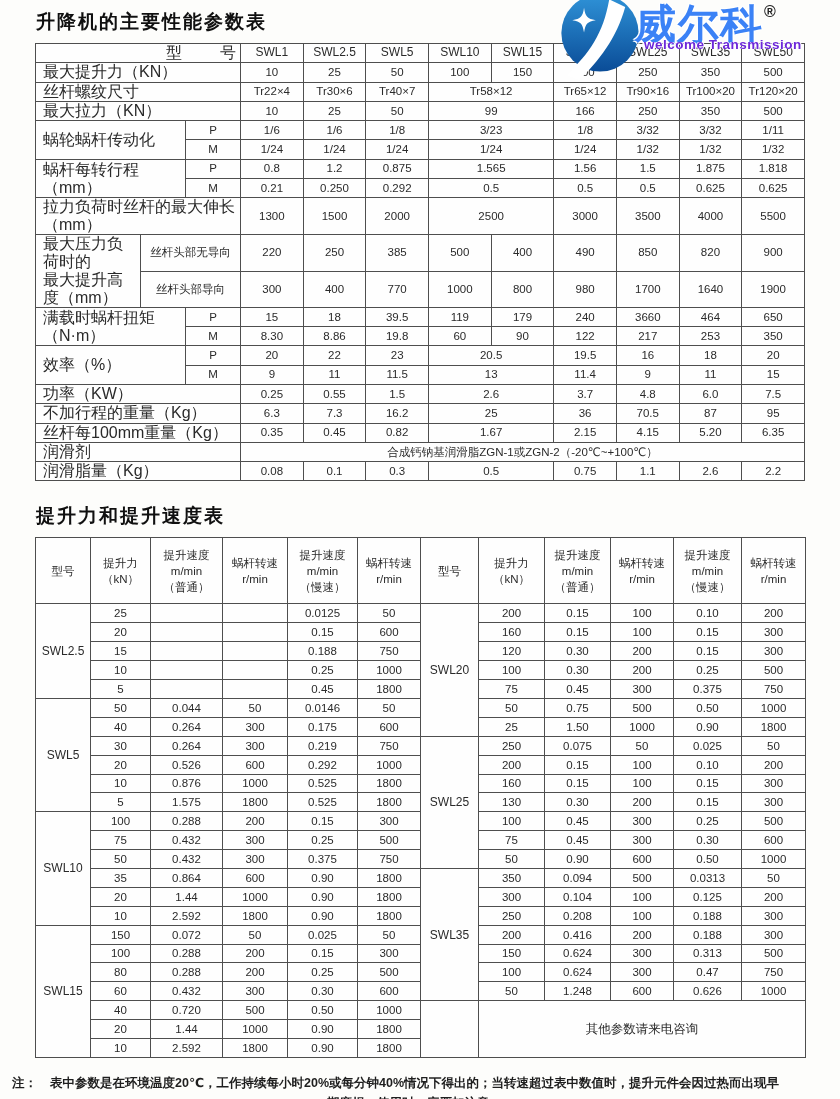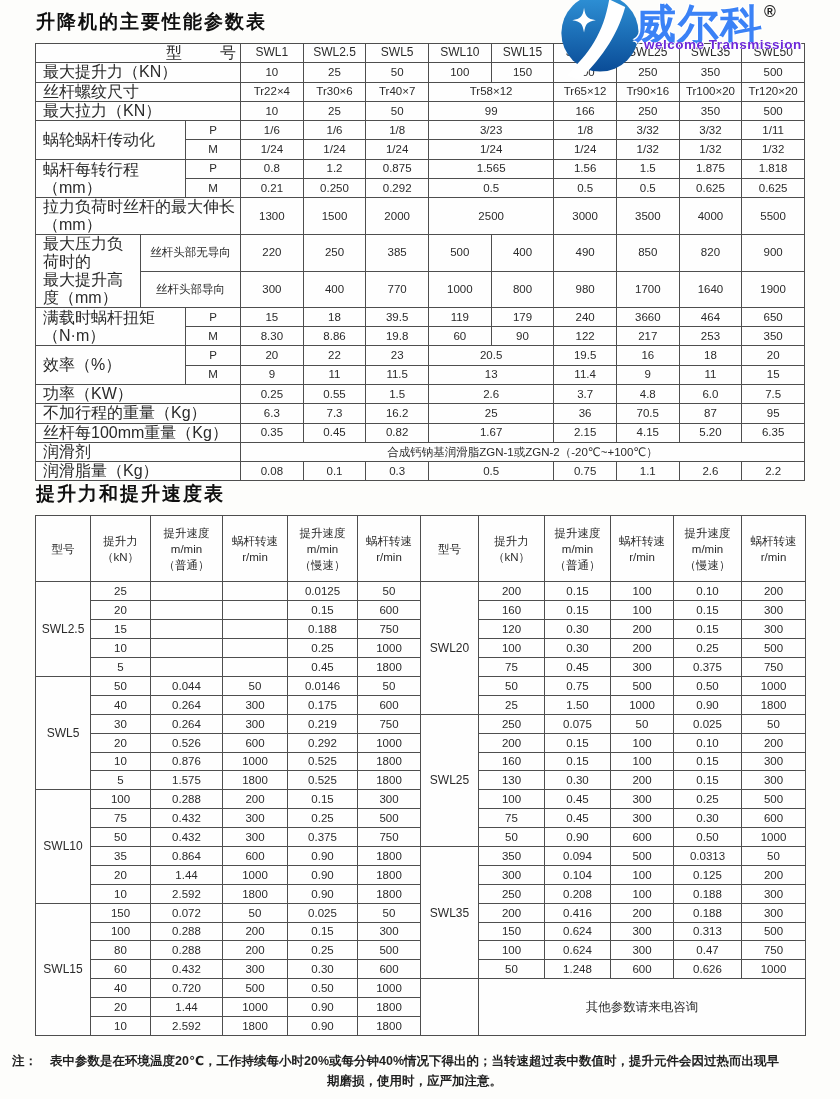--- a/index.html
+++ b/index.html
@@ -10,21 +10,21 @@
     font-family: "Liberation Sans", "DejaVu Sans", sans-serif;
     color: #222; position: relative; overflow: hidden;
   }
   .page { position: absolute; inset: 0; }
 
   .title {
     font-size: 19px; font-weight: bold; color: #101010;
     margin: 0 0 8px 36px; letter-spacing: 2px;
   }
   #t1-title { padding-top: 9px; }
-  #t2-title { }
+  #t2-title { margin-top: 22px; }
 
   table {
     border-collapse: collapse; table-layout: fixed;
     margin-left: 35px; width: 770px; background: #fefefe;
   }
   td, th {
     border: 1px solid #4e4e4e; text-align: center; vertical-align: middle;
     padding: 0 2px; font-size: 11.5px; color: #2a2a2a; font-weight: normal;
     overflow: hidden;
   }

